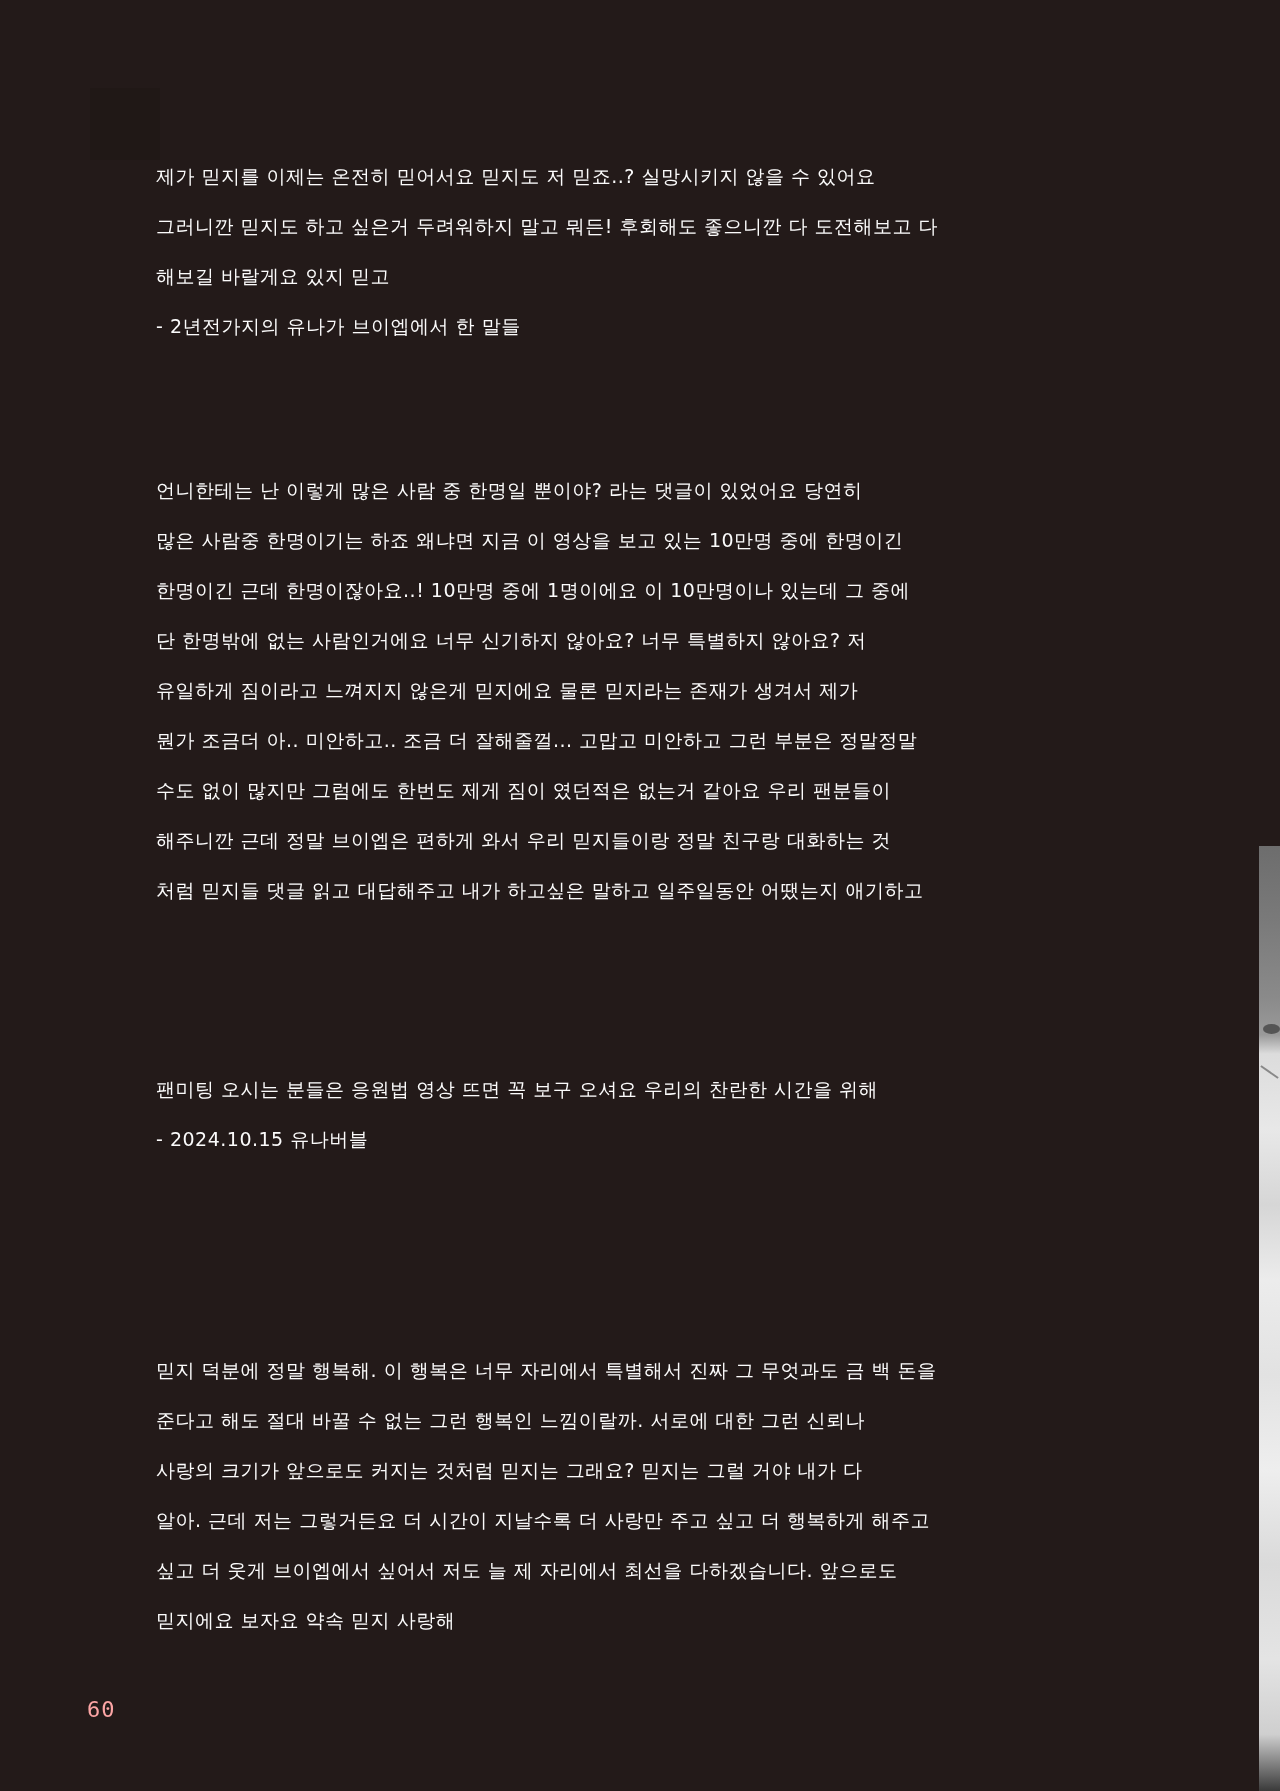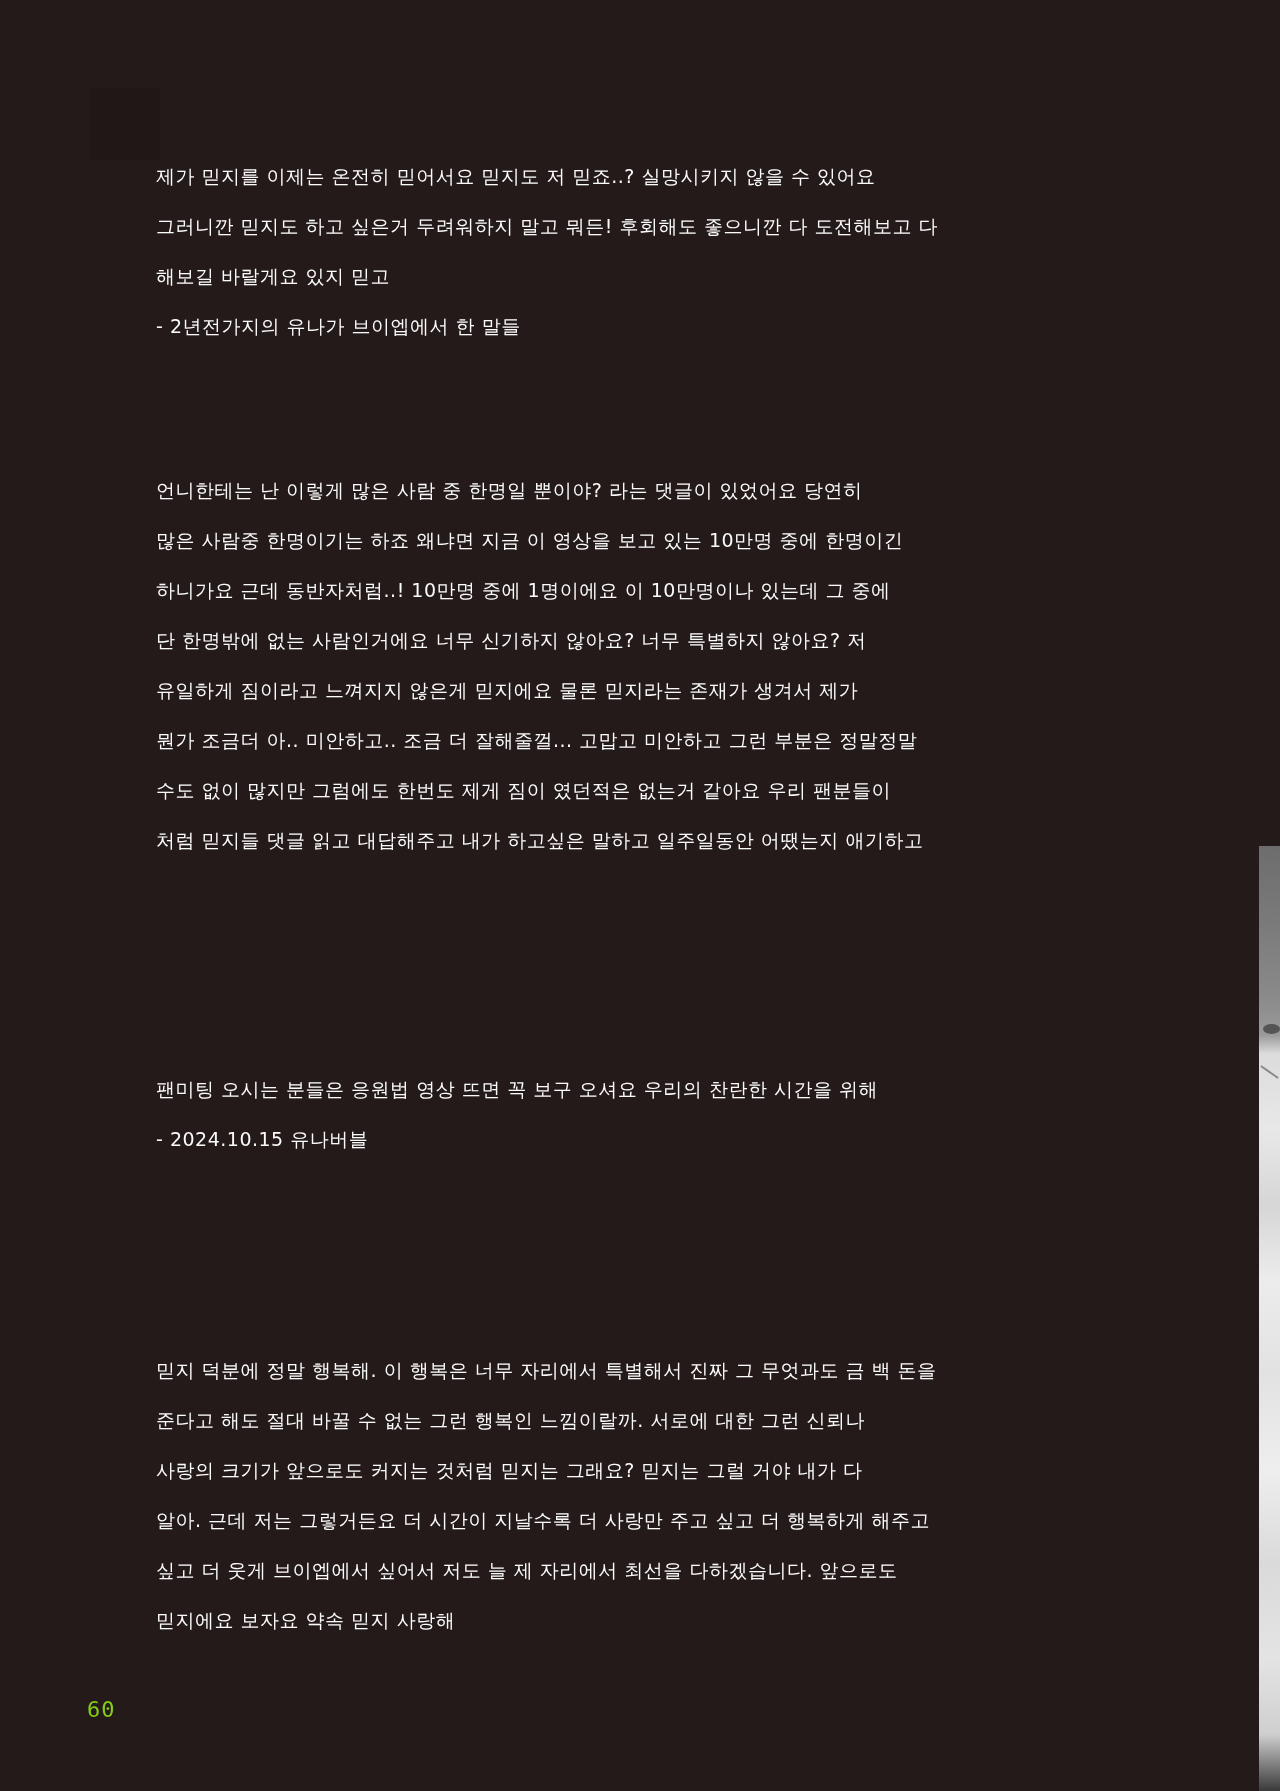--- a/index.html
+++ b/index.html
@@ -46,21 +46,21 @@
     #block-1 { top: 151px; }
     #block-2 { top: 465px; }
     #block-3 { top: 1064px; }
     #block-4 { top: 1345px; }
     .page-number {
       position: absolute;
       left: 87px;
       top: 1697px;
       font-family: "DejaVu Sans Mono", monospace;
       font-size: 22px;
-      color: #84cc16;
+      color: #fca5a5;
       letter-spacing: 1px;
     }
     .photo-strip {
       position: absolute;
       left: 1259px;
       top: 846px;
       width: 21px;
       height: 945px;
       background: linear-gradient(to bottom,
         #6d6d6d 0%, #7a7a7a 8%, #8a8a8a 16%, #9a9a9a 20%,
@@ -99,25 +99,26 @@
   <div class="block" id="block-1">
     <span class="line">제가 믿지를 이제는 온전히 믿어서요 믿지도 저 믿죠..? 실망시키지 않을 수 있어요</span>
     <span class="line">그러니깐 믿지도 하고 싶은거 두려워하지 말고 뭐든! 후회해도 좋으니깐 다 도전해보고 다</span>
     <span class="line">해보길 바랄게요 있지 믿고</span>
     <span class="line">- 2년전가지의 유나가 브이엡에서 한 말들</span>
   </div>
 
   <div class="block" id="block-2">
     <span class="line">언니한테는 난 이렇게 많은 사람 중 한명일 뿐이야? 라는 댓글이 있었어요 당연히</span>
     <span class="line">많은 사람중 한명이기는 하죠 왜냐면 지금 이 영상을 보고 있는 10만명 중에 한명이긴</span>
-    <span class="line">하니가요 근데 동반자처럼..! 10만명 중에 1명이에요 이 10만명이나 있는데 그 중에</span>
+    <span class="line">한명이긴 근데 한명이잖아요..! 10만명 중에 1명이에요 이 10만명이나 있는데 그 중에</span>
     <span class="line">단 한명밖에 없는 사람인거에요 너무 신기하지 않아요? 너무 특별하지 않아요? 저</span>
     <span class="line">유일하게 짐이라고 느껴지지 않은게 믿지에요 물론 믿지라는 존재가 생겨서 제가</span>
     <span class="line">뭔가 조금더 아.. 미안하고.. 조금 더 잘해줄껄... 고맙고 미안하고 그런 부분은 정말정말</span>
     <span class="line">수도 없이 많지만 그럼에도 한번도 제게 짐이 였던적은 없는거 같아요 우리 팬분들이</span>
+    <span class="line">해주니깐 근데 정말 브이엡은 편하게 와서 우리 믿지들이랑 정말 친구랑 대화하는 것</span>
     <span class="line">처럼 믿지들 댓글 읽고 대답해주고 내가 하고싶은 말하고 일주일동안 어땠는지 애기하고</span>
   </div>
 
   <div class="block" id="block-3">
     <span class="line">팬미팅 오시는 분들은 응원법 영상 뜨면 꼭 보구 오셔요 우리의 찬란한 시간을 위해</span>
     <span class="line">- 2024.10.15 유나버블</span>
   </div>
 
   <div class="block" id="block-4">
     <span class="line">믿지 덕분에 정말 행복해. 이 행복은 너무 자리에서 특별해서 진짜 그 무엇과도 금 백 돈을</span>

